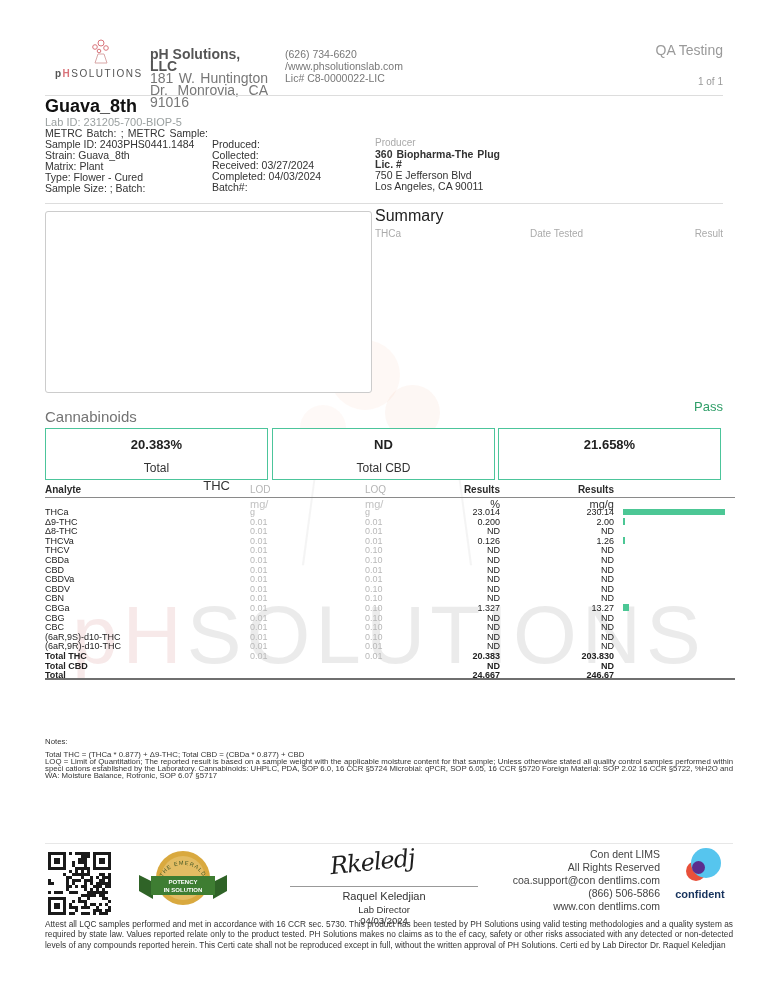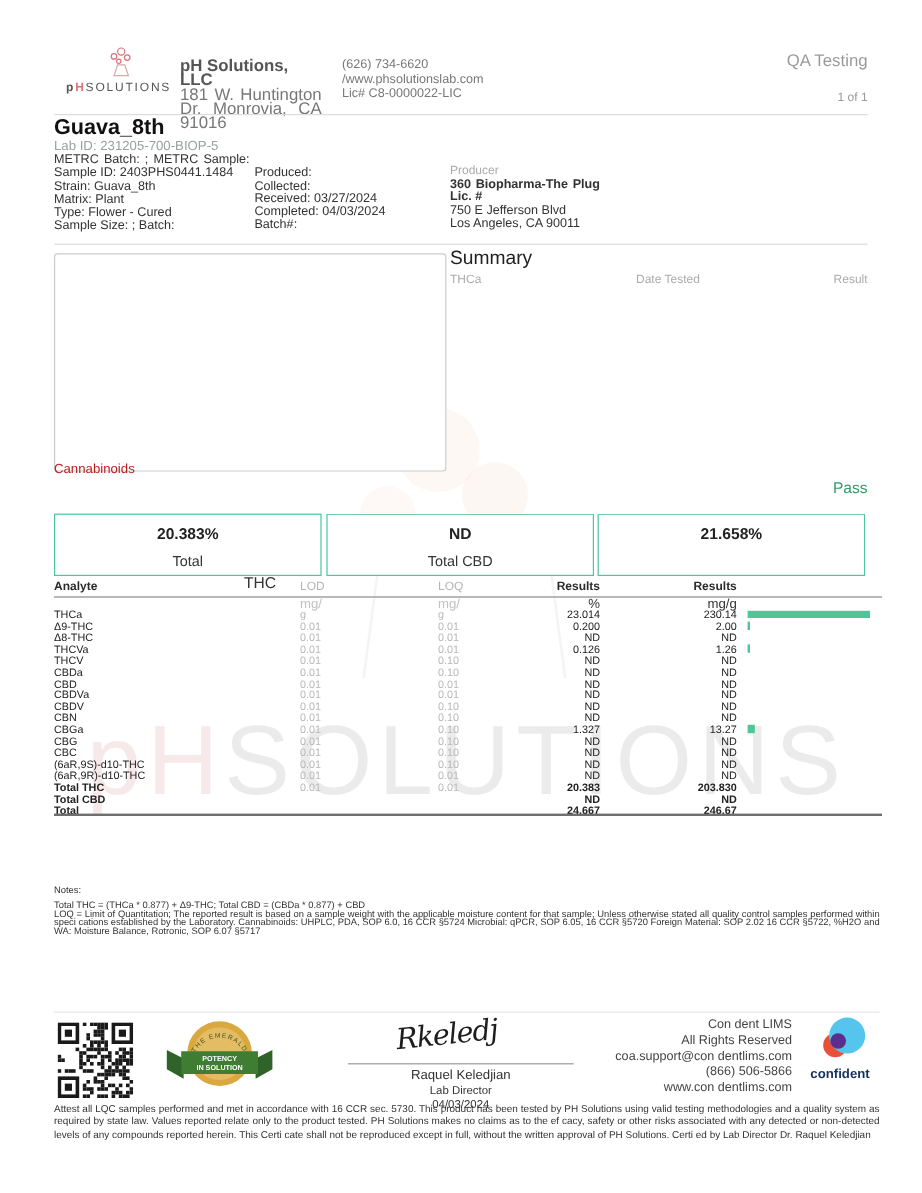--- a/index.html
+++ b/index.html
@@ -30,21 +30,21 @@
   .producer .paddr{color:#333;}
   
   .photobox{position:absolute;left:45px;top:211px;width:325px;height:180px;border:1px solid #ccc;border-radius:3px;background:#fff;}
   
   .summary-title{position:absolute;left:375px;top:207px;font-size:16px;color:#222;}
   .summary-cols{position:absolute;left:375px;top:228px;width:348px;font-size:10px;color:#ababab;}
   .summary-cols .c1{position:absolute;left:0;}
   .summary-cols .c2{position:absolute;left:155px;}
   .summary-cols .c3{position:absolute;right:0;}
   
-  .cann-title{position:absolute;left:45px;top:385px;font-size:11px;color:#b91c1c;}
+  .cann-title{position:absolute;left:45px;top:408px;font-size:15px;color:#737373;}
   .pass{position:absolute;right:45px;top:399px;font-size:13px;color:#2f9e68;}
   .gbox{position:absolute;top:428px;height:50px;width:221px;border:1.5px solid #4cc59b;background:#fff;text-align:center;}
   .gbox .val{margin-top:8px;font-size:13px;font-weight:bold;color:#222;}
   .gbox .lbl{margin-top:9px;font-size:12px;color:#333;}
   .box-overflow{position:absolute;left:45px;top:478px;width:185px;text-align:right;font-size:13px;color:#333;}
   
   .table{position:absolute;left:45px;top:484px;width:690px;}
   .thead,.tunits,.trow{display:flex;align-items:baseline;}
   .col-analyte{width:205px;}
   .col-lod{width:115px;}

